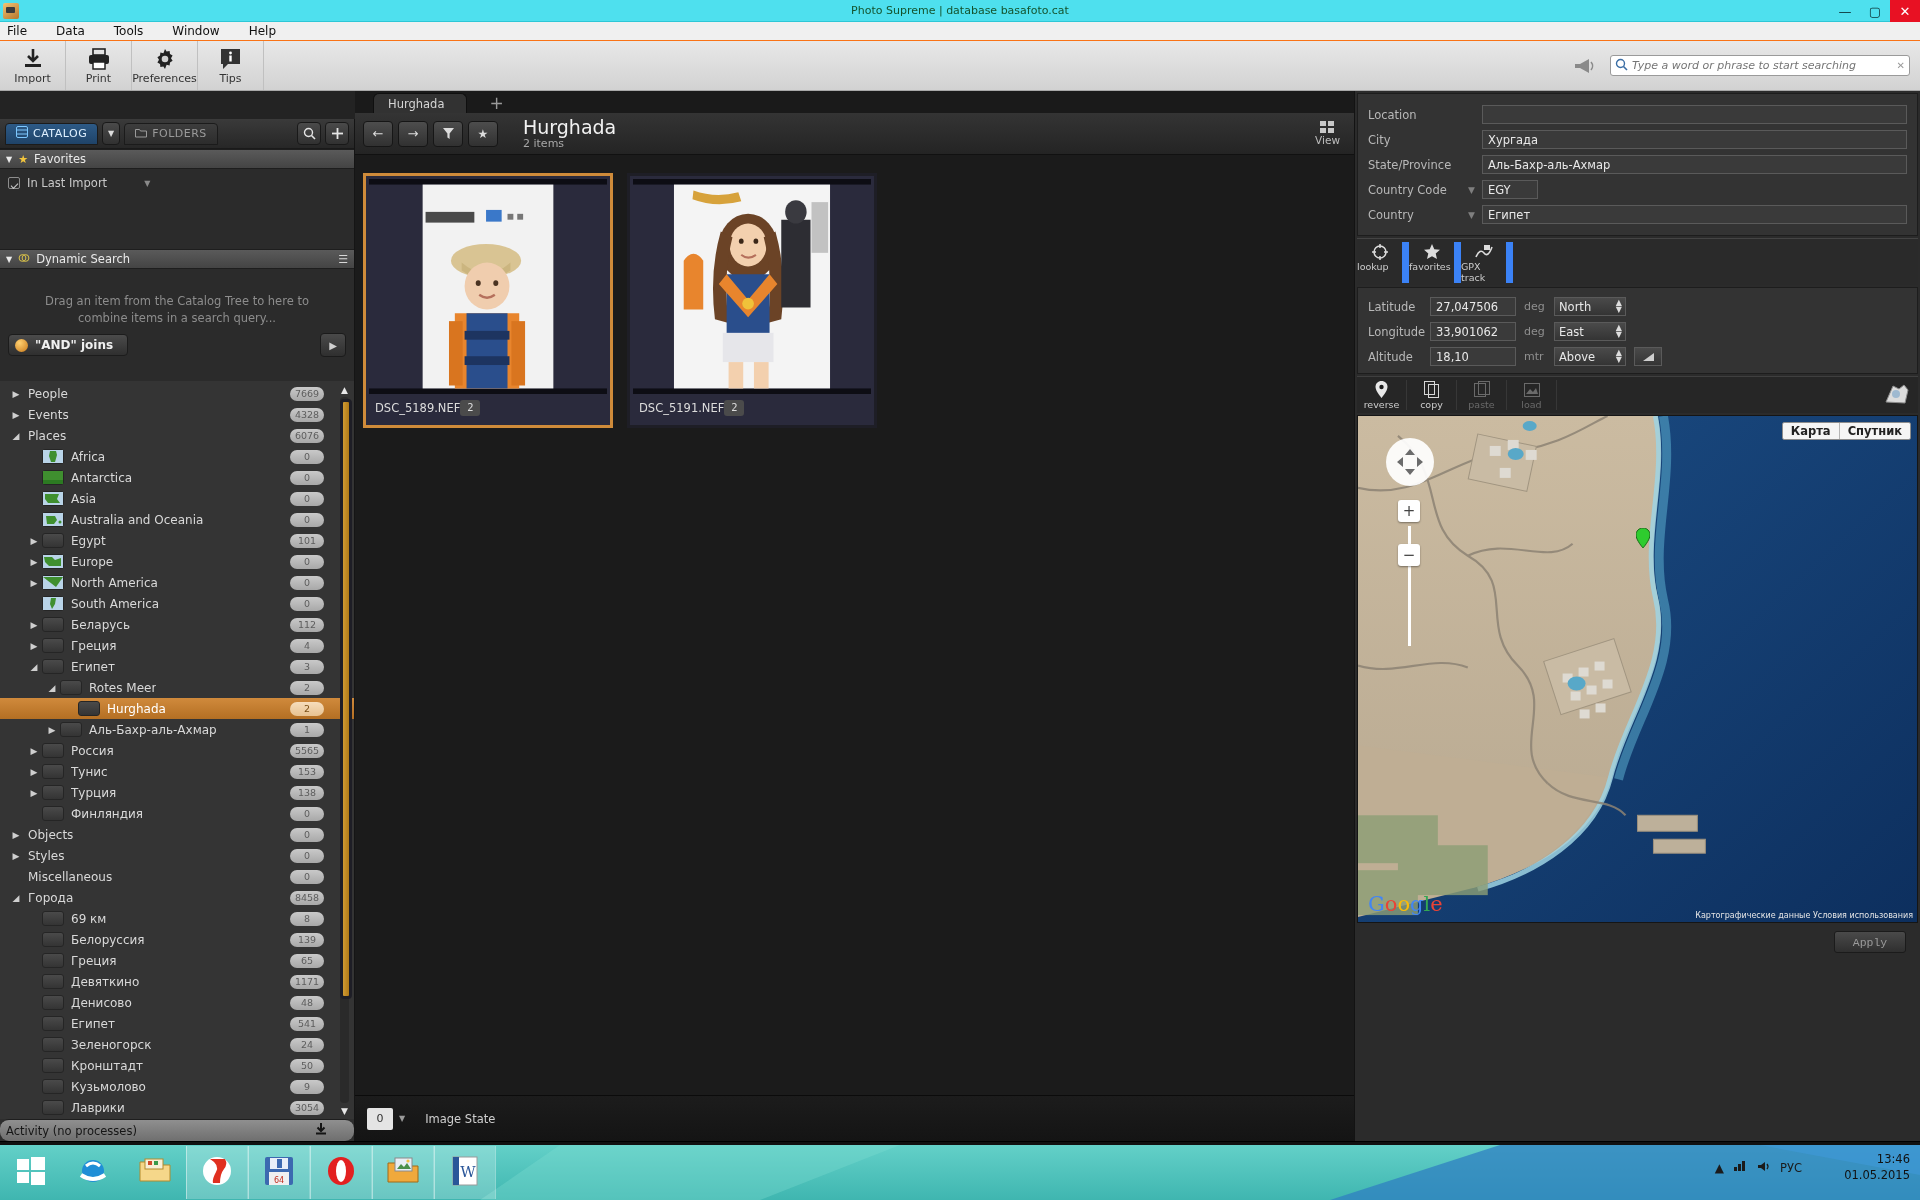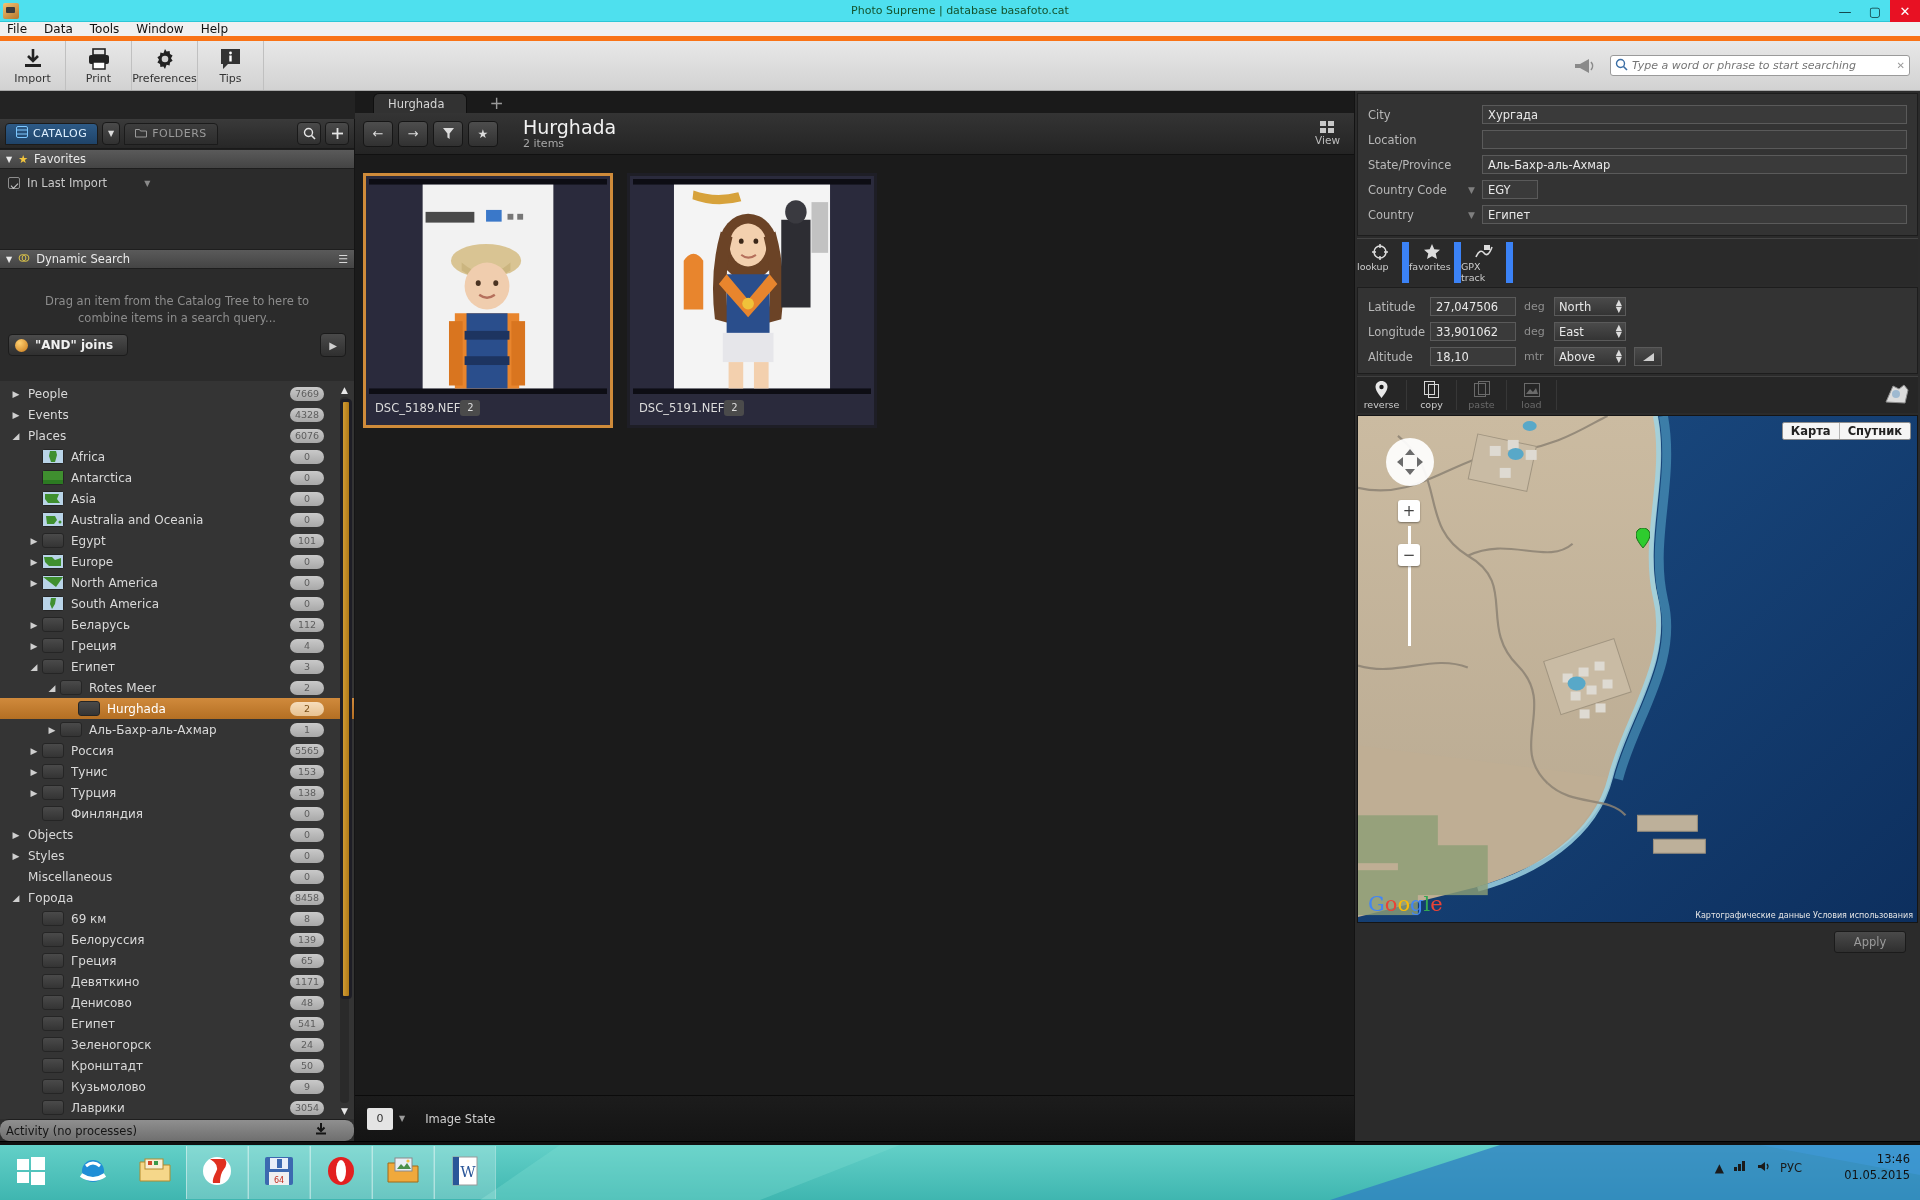--- a/index.html
+++ b/index.html
@@ -34,21 +34,21 @@
   .winbtns { position: absolute; right: 0; top: 0; display: flex; height: 22px; }
   .winbtns div {
     width: 30px; height: 22px; display: flex; align-items: center;
     justify-content: center; font-size: 13px; color: #0c2f33;
   }
   .winbtns div.close { background: #e81123; color: #fff; }
 
   
   .menubar {
     height: 19px; background: #f0f0f0; display: flex; align-items: center;
-    padding-left: 7px; border-bottom: 5px solid #f97316;
+    padding-left: 7px; border-bottom: 1px solid #f97316; gap: 12px;
   }
   .menubar span { font-size: 12px; color: #111; margin-right: 17px; }
 
   
   .ribbon {
     height: 50px; background: linear-gradient(#e8e8e8,#d2d2d2);
     display: flex; align-items: stretch; border-bottom: 1px solid #a8a8a8;
     position: relative;
   }
   .ribbon-btn {
@@ -286,21 +286,21 @@
      box-shadow:0 1px 2px rgba(0,0,0,.4);}
   .zline { width:3px; height:120px; background:#fff; margin: 4px auto; }
   .gmlogo { position:absolute; left:10px; bottom:6px; font-size:21px;
      font-family:"DejaVu Serif", serif; }
   .gmlogo span:nth-child(1){color:#4285f4;} .gmlogo span:nth-child(2){color:#ea4335;}
   .gmlogo span:nth-child(3){color:#fbbc05;} .gmlogo span:nth-child(4){color:#4285f4;}
   .gmlogo span:nth-child(5){color:#34a853;} .gmlogo span:nth-child(6){color:#ea4335;}
   .mapattr { position:absolute; right:4px; bottom:2px; font-size:8px; color:#e6e6e6; }
   .pin { position:absolute; left:274px; top:110px; width:12px; height:18px; }
 
-  .applyrow { display:flex; justify-content:flex-end; padding: 6px 14px 0 0; }
+  .applyrow { display:flex; justify-content:flex-end; padding: 6px 14px 0 0; font-family: Liberation Mono, monospace; }
   .applybtn {
     width: 72px; height: 22px; background: linear-gradient(#4a4a4a,#2f2f2f);
     border: 1px solid #1b1b1b; border-radius: 3px; color: #9b9b9b;
     font-size: 11.5px; display: flex; align-items: center; justify-content: center;
   }
 
   .btoolbar {
     height: 58px; background: #111; display:flex; align-items:center;
     border-top:1px solid #000;
   }
@@ -879,28 +879,28 @@
         <div class="basketnum">0</div>
       </div>
       <span style="font-size:8px;color:#9a9a9a;margin-left:-4px;">▼</span>
       <span class="basketlbl">Image State</span>
     </div>
   </div>
 
   <div class="right">
     <div class="rpanel" id="loc-fields">
         <div class="frow">
+          <label>Location</label>
+          <span class="caret"></span>
+          <input class="finput" readonly="" value="" style="">
+        </div>
+        <div class="frow">
           <label>City</label>
           <span class="caret"></span>
           <input class="finput" readonly="" value="Хургада" style="">
-        </div>
-        <div class="frow">
-          <label>Location</label>
-          <span class="caret"></span>
-          <input class="finput" readonly="" value="" style="">
         </div>
         <div class="frow">
           <label>State/Province</label>
           <span class="caret"></span>
           <input class="finput" readonly="" value="Аль-Бахр-аль-Ахмар" style="">
         </div>
         <div class="frow">
           <label>Country Code</label>
           <span class="caret">▼</span>
           <input class="finput short" readonly="" value="EGY" style="">

